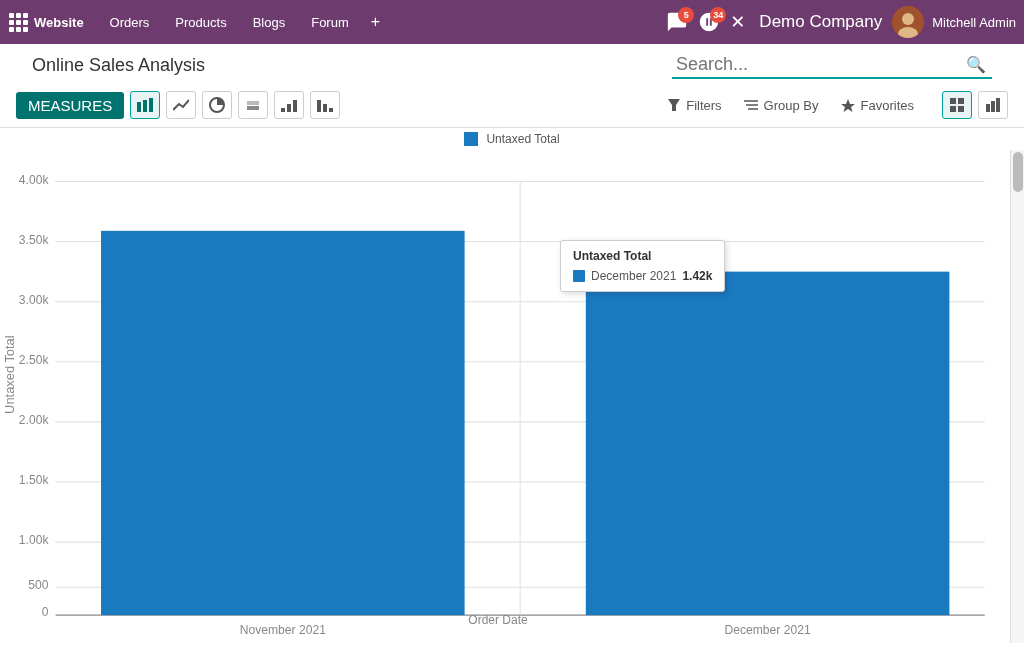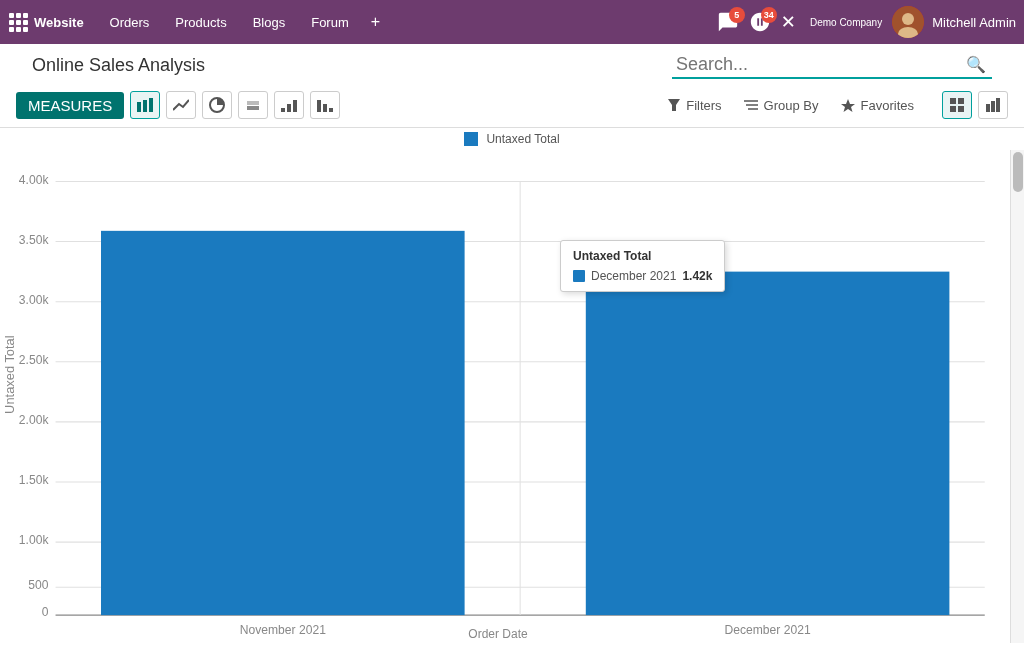--- a/index.html
+++ b/index.html
@@ -15,21 +15,21 @@
       color: #fff;
       gap: 2px;
     }
     .topnav .app-grid { cursor: pointer; margin-right: 4px; display: flex; align-items: center; }
     .topnav .brand { font-size: 13px; font-weight: bold; margin-right: 12px; color: #fff; }
     .topnav .nav-item { padding: 0 12px; height: 44px; display: flex; align-items: center; cursor: pointer; font-size: 13px; color: #fff; }
     .topnav .nav-plus { padding: 0 8px; cursor: pointer; color: #fff; font-size: 16px; }
     .topnav .spacer { flex: 1; }
     .topnav .icon-btn { position: relative; cursor: pointer; margin: 0 4px; display: flex; align-items: center; color: #fff; font-size: 18px; }
     .topnav .badge { position: absolute; top: -4px; right: -6px; background: #e74c3c; color: #fff; border-radius: 50%; font-size: 9px; width: 16px; height: 16px; display: flex; align-items: center; justify-content: center; font-weight: bold; }
-    .topnav .company { font-size: 10px; color: #fff; margin: 0 8px; cursor: pointer; }
+    .topnav .company { font-size: 17px; color: #fff; margin: 0 8px; cursor: pointer; }
     .topnav .avatar { width: 32px; height: 32px; border-radius: 50%; background: #c0392b; display: flex; align-items: center; justify-content: center; overflow: hidden; cursor: pointer; }
     .topnav .user-name { color: #fff; font-size: 13px; margin-left: 6px; cursor: pointer; }
 
     
     .subheader {
       display: flex;
       align-items: center;
       padding: 8px 32px;
       background: #fff;
     }
@@ -366,20 +366,20 @@
       <div class="tooltip" style="left: 560px; top: 80px;">
         <div class="tooltip-title">Untaxed Total</div>
         <div class="tooltip-row">
           <span class="tooltip-color"></span>
           <span class="tooltip-label">December 2021</span>
           <span class="tooltip-value">1.42k</span>
         </div>
       </div>
 
       
-      <div style="text-align:center; font-size:12px; color:#888; position:absolute; bottom:2px; left:0; right:14px;">Order Date</div>
+      <div style="text-align:center; font-size:12px; color:#888; position:absolute; bottom:16px; left:0; right:14px;">Order Date</div>
     </div>
 
     <div class="scrollbar-right" style="position:absolute;right:0;top:0;bottom:0;">
       <div class="scrollbar-thumb"></div>
     </div>
   </div>
 </div>
 
 </body></html>

